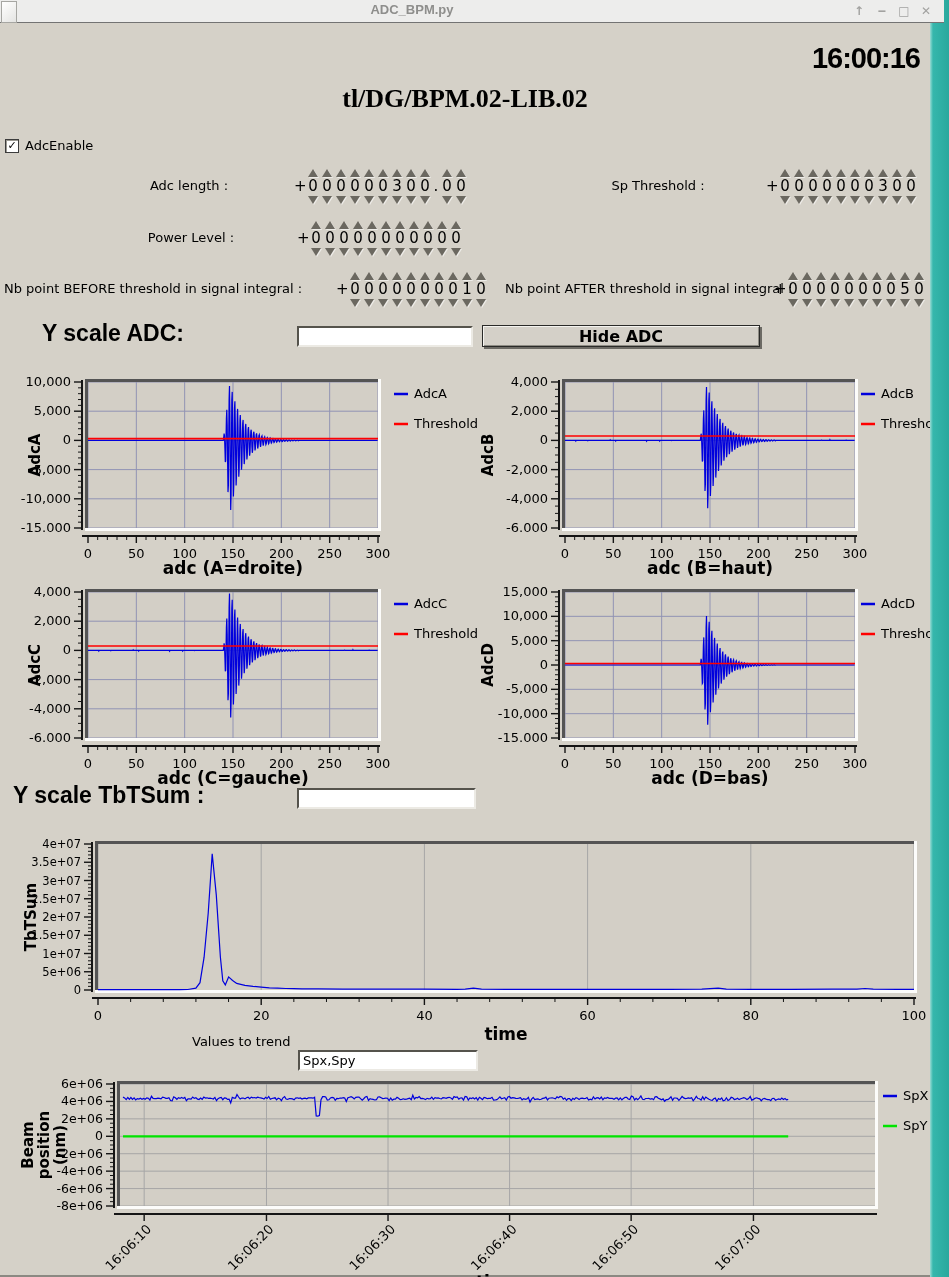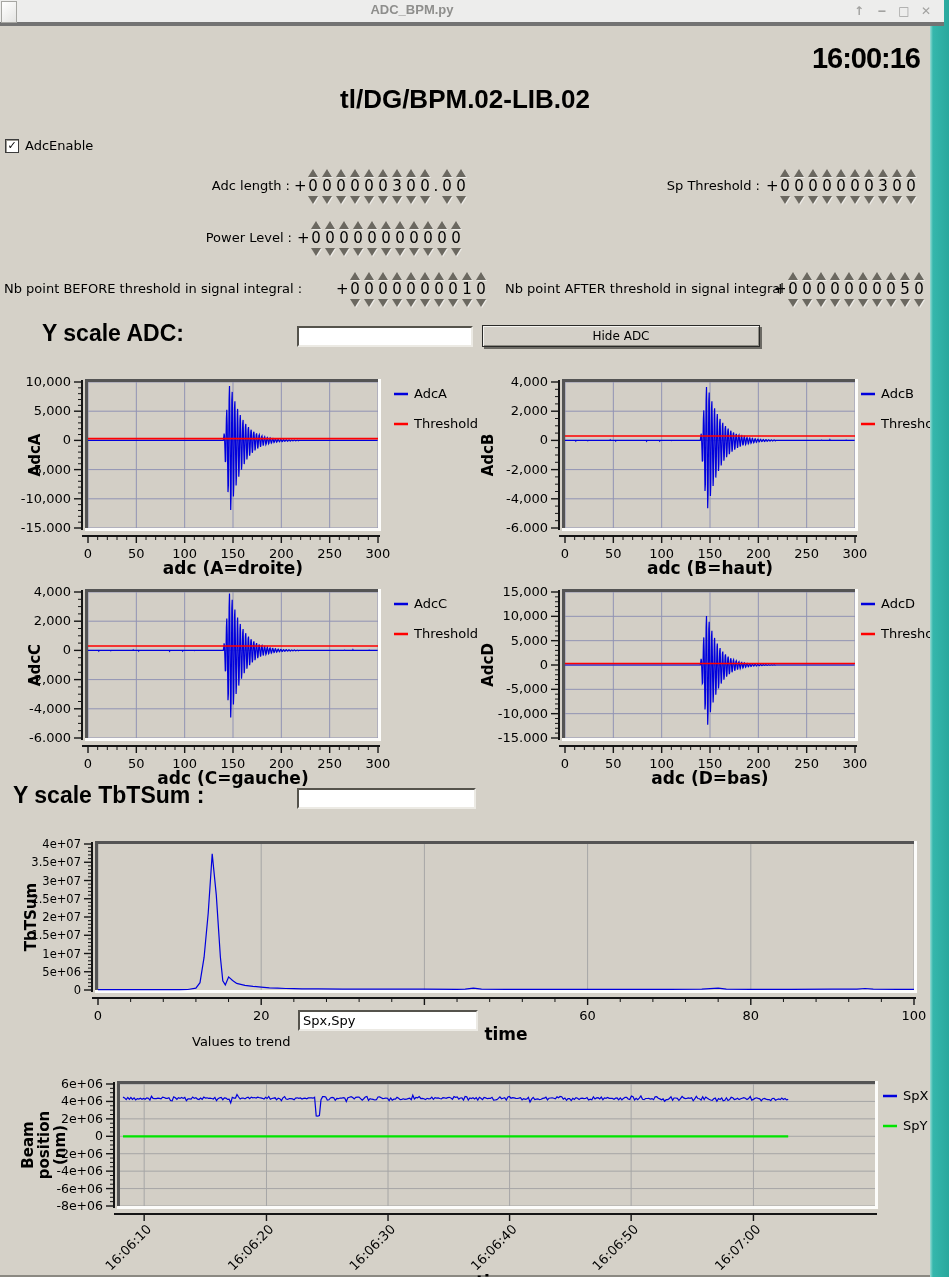--- a/index.html
+++ b/index.html
@@ -1,57 +1,57 @@
 <!DOCTYPE html>
 <html><head>
 <meta charset="utf-8">
 <style>
   html,body{margin:0;padding:0;}
   body{width:949px;height:1277px;position:relative;overflow:hidden;
        background:#d5d1c8;font-family:"DejaVu Sans",sans-serif;color:#000;}
   
   .titlebar{position:absolute;left:0;top:0;width:944px;height:22px;background:#ededec;
-            border-bottom:4px solid #737373;z-index:5;}
+            border-bottom:1px solid #737373;z-index:5;}
   .titlebar .title{position:absolute;left:0;right:120px;top:2px;text-align:center;
             font-family:"Liberation Sans",sans-serif;font-weight:bold;font-size:13px;color:#8e8e8c;}
   .winbtn{position:absolute;top:2px;width:18px;height:18px;text-align:center;line-height:18px;
           color:#a2a2a0;font-size:12px;font-weight:bold;cursor:default;}
   .winicon{position:absolute;left:1px;top:1px;width:14px;height:20px;
            background:linear-gradient(135deg,#ffffff,#e4e4e2);border:1px solid #a6a6a2;}
   
   .teal{position:absolute;right:0;top:0;bottom:0;width:19px;
         background:linear-gradient(90deg,#9adcd4 0px,#35b7ac 3px,#2aa89d 100%);z-index:4;}
   .bottomedge{position:absolute;left:0;bottom:0;width:930px;height:2px;background:#8b8982;}
   
   .clock{position:absolute;right:29px;top:42px;font-family:"Liberation Sans",sans-serif;
          font-weight:bold;font-size:29px;letter-spacing:-1px;text-align:center;}
   .devtitle{position:absolute;left:0;top:84px;width:930px;text-align:center;
-            font-family:Liberation Sans, sans-serif;font-weight:bold;font-size:26px;}
+            font-family:Liberation Serif, serif;font-weight:bold;font-size:26px;}
   .cbrow{position:absolute;left:5px;top:138px;display:flex;align-items:center;gap:6px;font-size:13px;}
   .cbbox{width:12px;height:12px;background:#fff;border:1px solid #3c3c3c;
          box-shadow:inset 1px 1px 0 #9a9890;font-size:11px;line-height:11px;text-align:center;font-weight:bold;}
   .lbl{font-size:13px;}
   .abslbl{position:absolute;height:46px;line-height:46px;font-size:13px;}
-  .r{text-align:right;}
+  .r{text-align:center;}
   .spinner{position:absolute;height:46px;display:flex;align-items:center;}
   .dcell{display:flex;flex-direction:column;align-items:center;width:14px;}
   .scell{width:12px;text-align:center;font-size:15px;}
   .pcell{width:8px;text-align:center;font-size:15px;}
   .dig{font-size:15px;height:17px;line-height:17px;}
   .tri{width:0;height:0;border-left:5px solid transparent;border-right:5px solid transparent;
        filter:drop-shadow(1px 1px 0 rgba(255,255,255,0.6));}
   .tri.up{border-bottom:8px solid #6b6860;margin-bottom:1px;}
   .tri.down{border-top:8px solid #6b6860;margin-top:1px;}
   .biglbl{position:absolute;font-family:"Liberation Sans",sans-serif;font-weight:bold;font-size:23px;}
   .tk-entry{position:absolute;background:#fff;border:2px solid;height:17px;
             border-color:#55534c #eceae4 #eceae4 #55534c;font-size:13px;padding:0 3px;
             font-family:"DejaVu Sans",sans-serif;outline:none;}
-  .tk-btn{position:absolute;background:#d4d0c8;border:1px solid #2a2a28;font-size:12px;
+  .tk-btn{position:absolute;background:#d4d0c8;border:1px solid #2a2a28;font-size:16px;
           font-family:"DejaVu Sans",sans-serif;
-          box-shadow:inset 1px 1px 0 #f4f3ef, inset -1px -1px 0 #8e8c84, 2px 2px 0 #6c6a64;}
+          box-shadow:inset 1px 1px 0 #f4f3ef, inset -1px -1px 0 #8e8c84, 2px 2px 0 #6c6a64;font-weight:bold;}
   .chart{position:absolute;margin-top:20px;}
   svg{overflow:visible;display:block;font-family:"DejaVu Sans",sans-serif;}
 </style>
 </head>
 <body>
 
 <div class="titlebar">
   <span class="winicon"></span>
   <span class="title">ADC_BPM.py</span>
   <span class="winbtn" style="left:850px;">↑</span>
@@ -864,21 +864,21 @@
       <line x1="788.08" y1="162" x2="788.08" y2="166" stroke="#151515" stroke-width="1"></line>
       <line x1="820.72" y1="162" x2="820.72" y2="166" stroke="#151515" stroke-width="1"></line>
       <line x1="853.36" y1="162" x2="853.36" y2="166" stroke="#151515" stroke-width="1"></line>
       <polyline points="70.0,153.6 110.8,153.6 151.6,153.6 159.8,153.5 167.9,152.2 172.0,146.7 176.1,121.2 180.2,77.3 184.2,17.9 188.3,59.1 192.4,121.2 194.8,144.9 197.3,148.9 200.6,140.9 204.6,144.5 208.7,147.4 216.9,149.3 225.0,150.3 233.2,151.1 241.4,151.8 249.5,152.2 257.7,152.5 265.8,152.6 274.0,152.8 290.3,152.9 314.8,153.1 355.6,153.2 396.4,153.2 429.0,153.3 437.2,153.1 445.4,152.2 453.5,153.2 478.0,153.3 518.8,153.3 559.6,153.3 600.4,153.3 641.2,153.3 673.8,153.2 690.2,152.2 698.3,153.2 722.8,153.3 763.6,153.3 804.4,153.2 828.9,153.1 837.0,152.5 845.2,153.2 869.7,153.3 886.0,153.3" fill="none" stroke="#0000dd" stroke-width="1.2"></polyline>
       <text x="8" y="81" text-anchor="middle" font-size="15" font-weight="bold" fill="#000" transform="rotate(-90 8 81)">TbTSum</text>
       <text x="478" y="204" text-anchor="middle" font-size="17" font-weight="bold" fill="#000">time</text>
     </svg>
   </div>
 
 <span class="lbl" style="position:absolute;left:192px;top:1034px;">Values to trend</span>
-<input class="tk-entry" style="left: 298px; top: 1010px; width: 170px;" value="Spx,Spy">
+<input class="tk-entry" style="left: 298px; top: 1050px; width: 170px;" value="Spx,Spy">
 
 <div class="chart" style="left:25px;top:1056px;text-align:center;">
     <svg width="905" height="218">
       <rect x="95" y="8" width="755" height="122" fill="#d3cfc6"></rect>
       <line x1="119.16" y1="8" x2="119.16" y2="130" stroke="#a6a6a6" stroke-width="1"></line>
       <line x1="241.47" y1="8" x2="241.47" y2="130" stroke="#a6a6a6" stroke-width="1"></line>
       <line x1="363.025" y1="8" x2="363.025" y2="130" stroke="#a6a6a6" stroke-width="1"></line>
       <line x1="484.58" y1="8" x2="484.58" y2="130" stroke="#a6a6a6" stroke-width="1"></line>
       <line x1="606.135" y1="8" x2="606.135" y2="130" stroke="#a6a6a6" stroke-width="1"></line>
       <line x1="728.4449999999999" y1="8" x2="728.4449999999999" y2="130" stroke="#a6a6a6" stroke-width="1"></line>

